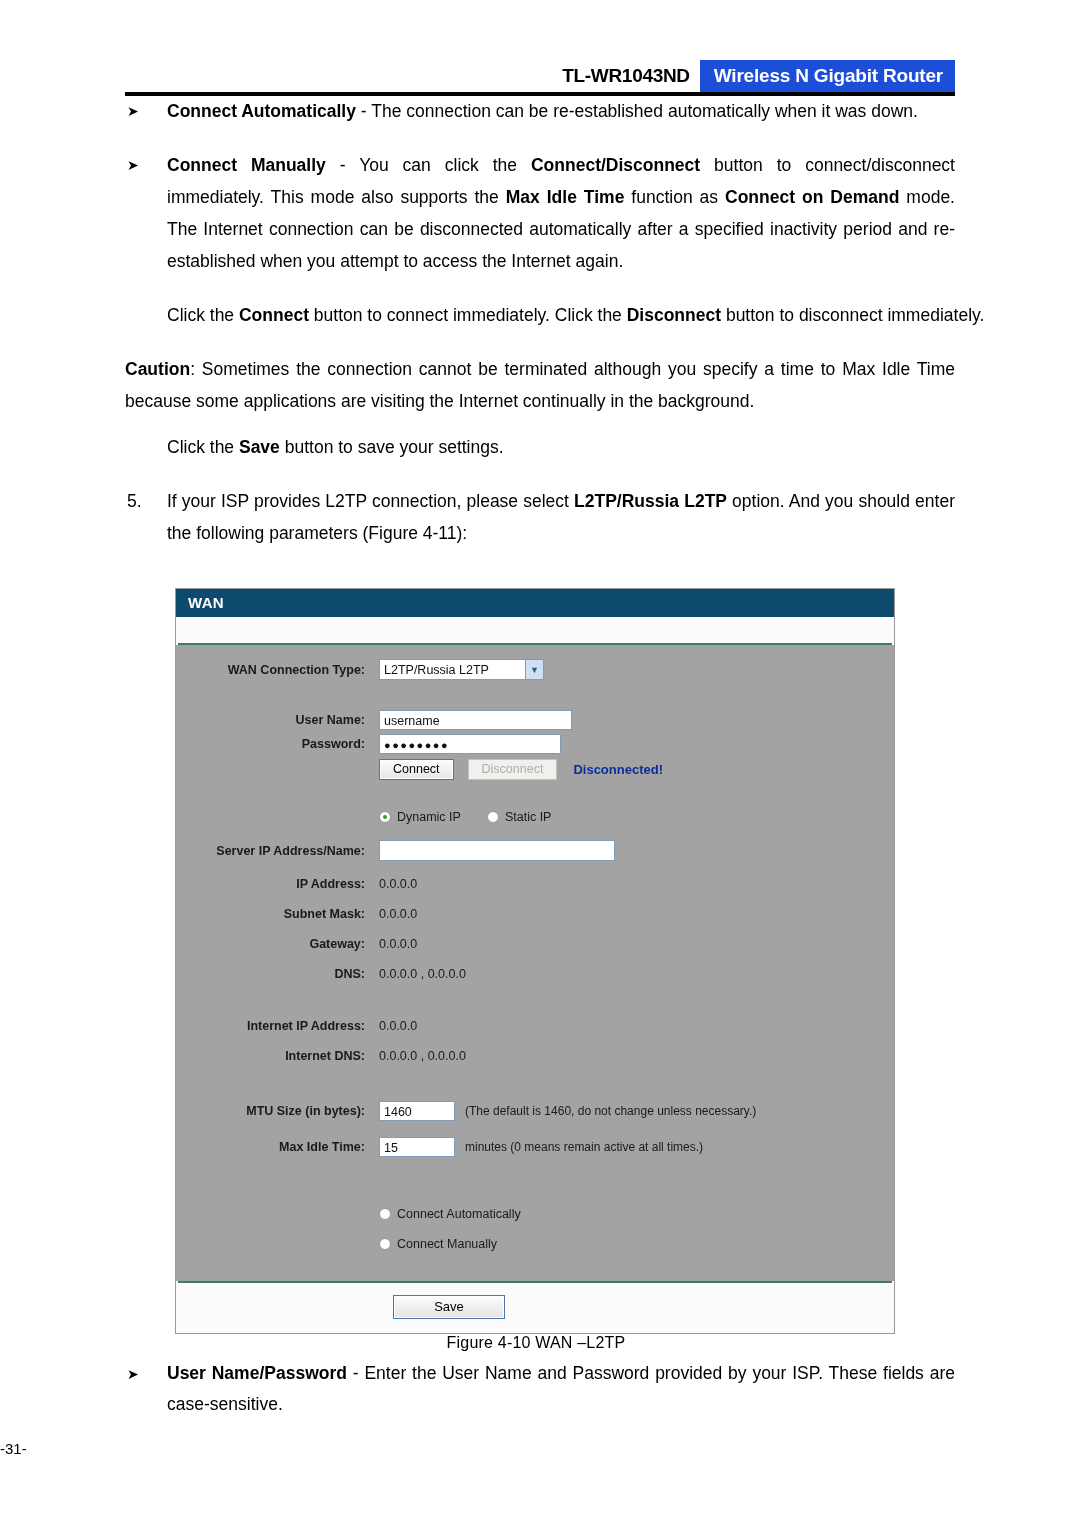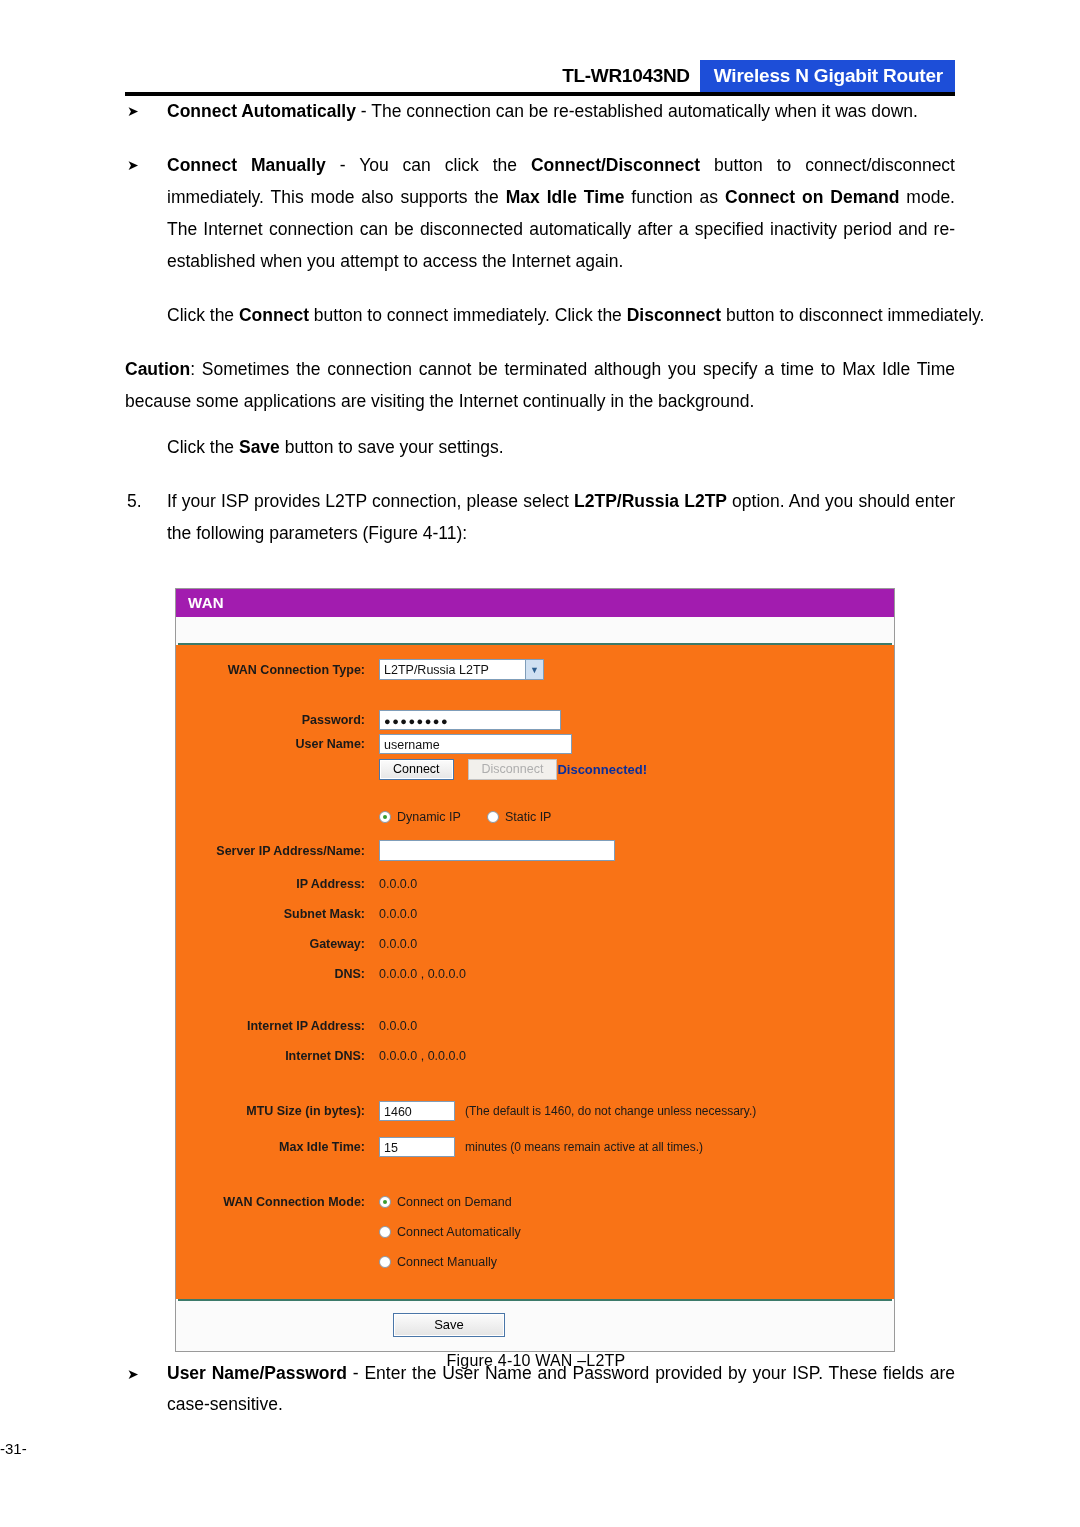--- a/index.html
+++ b/index.html
@@ -120,39 +120,39 @@
     width: 722px;
   }
   .router-panel {
     width: 720px;
     border: 1px solid #9a9a9a;
     background: #fbfbfb;
     box-sizing: border-box;
     font-size: 12.5px;
   }
   .wan-titlebar {
-    background: #a21caf;
+    background: #0c4a6e;
     color: #ffffff;
     font-size: 15px;
     font-weight: bold;
     padding: 5px 0 6px 12px;
     letter-spacing: 0.3px;
   }
   .wan-blankrow {
     height: 26px;
     background: #fbfbfb;
   }
   .teal-rule {
     height: 2px;
     background: #3c7a6a;
     margin: 0 2px;
   }
   .form-body {
     padding: 14px 0 0 0;
-    background: #f97316;
+    background: #a3a3a3;
   }
   .row {
     display: flex;
     align-items: center;
     margin-bottom: 4px;
   }
   .lbl {
     width: 203px;
     text-align: right;
     padding-right: 14px;
@@ -219,20 +219,21 @@
   .btn-disabled {
     border: 1px solid #c2c2c2;
     background: #f2f0ec;
     color: #aeaeae;
     box-shadow: none;
   }
   .status-text {
     font-weight: bold;
     color: #0a2f9c;
     font-size: 13px;
+    margin-left: 16px;
   }
   .radio-line {
     display: flex;
     align-items: center;
     font-size: 12.5px;
     color: #1a1a1a;
   }
   .radio {
     width: 12px;
     height: 12px;
@@ -368,27 +369,27 @@
         <div class="lbl">WAN Connection Type:</div>
         <div class="field field-sel">
           <span>L2TP/Russia L2TP</span>
           <span class="sel-arrow">▼</span>
         </div>
       </div>
 
       <div class="spacer-26"></div>
 
       <div class="row">
+        <div class="lbl">User Name:</div>
+        <div class="field field-user">username</div>
+      </div>
+
+      <div class="row">
         <div class="lbl">Password:</div>
         <div class="field field-pass">●●●●●●●●</div>
-      </div>
-
-      <div class="row">
-        <div class="lbl">User Name:</div>
-        <div class="field field-user">username</div>
       </div>
 
       <div class="btnrow">
         <div class="lbl"></div>
         <button class="btn">Connect</button>
         <button class="btn btn-disabled" style="margin-left:14px;">Disconnect</button>
         <span class="status-text">Disconnected!</span>
       </div>
 
       <div class="spacer-26"></div>
@@ -466,27 +467,20 @@
       <div class="spacer-12"></div>
 
       <div class="row">
         <div class="lbl">Max Idle Time:</div>
         <div class="field field-num">15</div>
         <div class="hint">minutes (0 means remain active at all times.)</div>
       </div>
 
       <div class="spacer-34"></div>
 
-      <div class="row">
-        <div class="lbl">WAN Connection Mode:</div>
-        <div class="radio-line">
-          <span class="radio on"></span>
-          <span>Connect on Demand</span>
-        </div>
-      </div>
 
       <div class="spacer-12"></div>
 
       <div class="row">
         <div class="lbl"></div>
         <div class="radio-line">
           <span class="radio"></span>
           <span>Connect Automatically</span>
         </div>
       </div>

